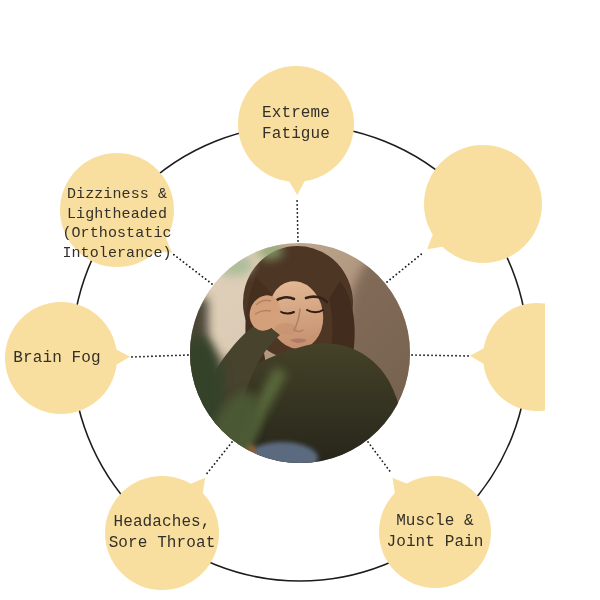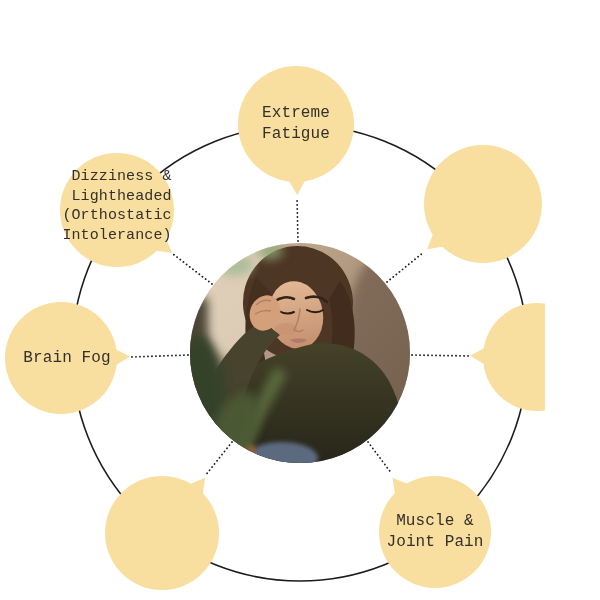--- a/index.html
+++ b/index.html
@@ -12,22 +12,22 @@
     position:absolute;display:flex;align-items:center;justify-content:center;
     text-align:center;white-space:pre-line;color:#33302b;
     font-size:16px;line-height:1.3;font-weight:500;letter-spacing:.1px;
     pointer-events:none;
   }
   .l-extreme   {left:236px;top:66px; width:120px;height:60px;}
   .l-pem       {left:418px;top:138px;width:130px;height:78px;font-size:15px;}
   .l-sleep     {left:482px;top:299px;width:110px;height:60px;}
   .l-muscle    {left:375px;top:474px;width:120px;height:60px;}
   .l-headaches {left:97px; top:476px;width:130px;height:58px;}
-  .l-brainfog  {left:12px;  top:310px;width:110px;height:40px;text-align:right;}
-  .l-dizziness {left:55px; top:130px;width:124px;height:96px;font-size:15px;text-align:right;}
+  .l-brainfog  {left:2px;  top:310px;width:110px;height:40px;text-align:right;}
+  .l-dizziness {left:55px; top:148px;width:124px;height:96px;font-size:15px;}
 </style>
 </head>
 <body>
 
 <div class="stage">
 
   <svg class="layer" viewBox="0 0 600 600" aria-hidden="true">
     <defs>
       <clipPath id="photoClip">
           <circle cx="300" cy="325" r="110"></circle>
@@ -140,19 +140,21 @@
           <ellipse cx="80" cy="8" rx="13" ry="9" fill="#8ba36f" opacity="0.8" filter="url(#blur5)"></ellipse>
         </g>
       </g>
     </g>
   </svg>
 
   <div class="bubble-label l-extreme">Extreme
 Fatigue</div>
   <div class="bubble-label l-muscle">Muscle &amp;
 Joint Pain</div>
+  <div class="bubble-label l-headaches">Headaches,
+Sore Throat</div>
   <div class="bubble-label l-brainfog">Brain Fog</div>
   <div class="bubble-label l-dizziness">Dizziness &amp;
 Lightheaded
 (Orthostatic
 Intolerance)</div>
 
 </div>
 
 </body></html>

